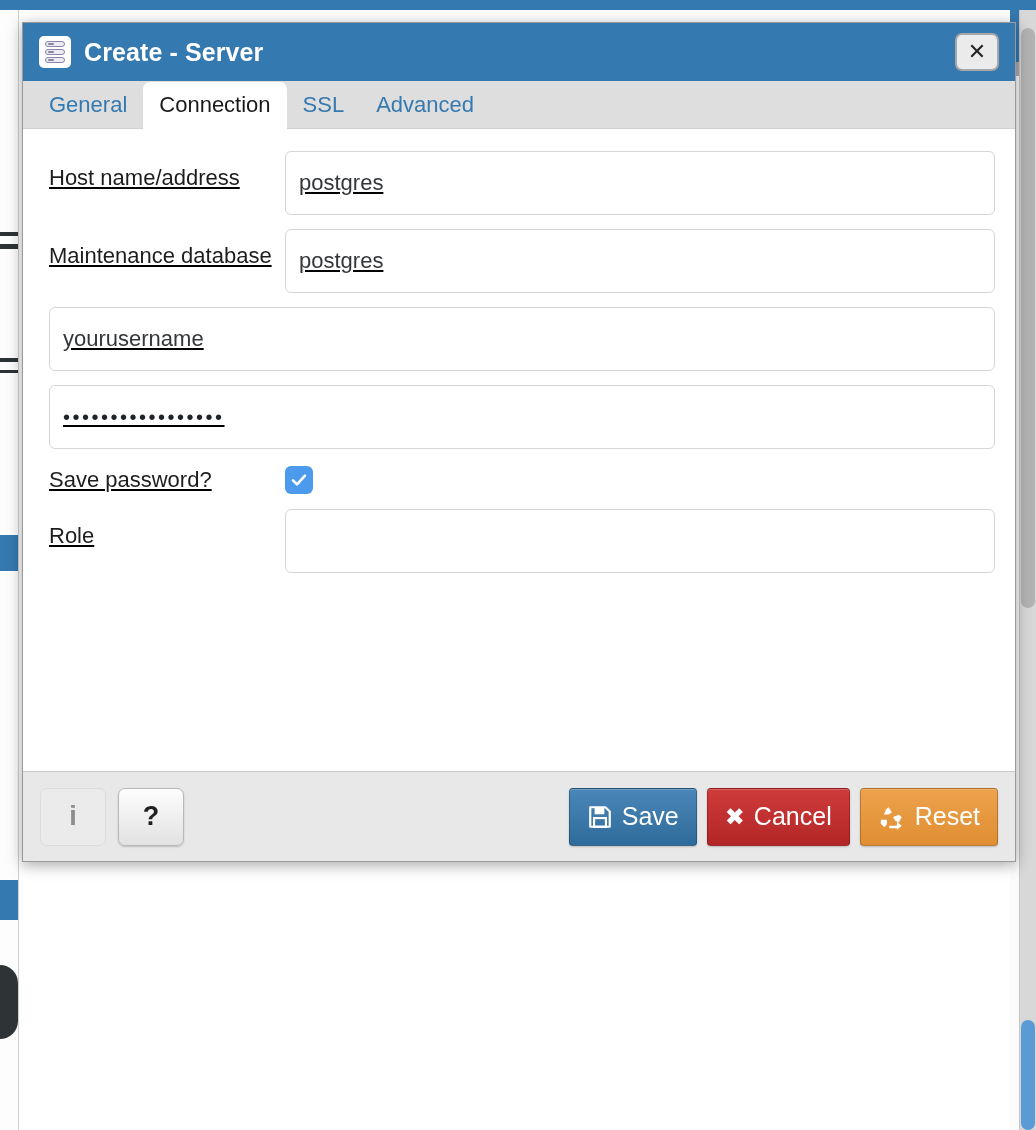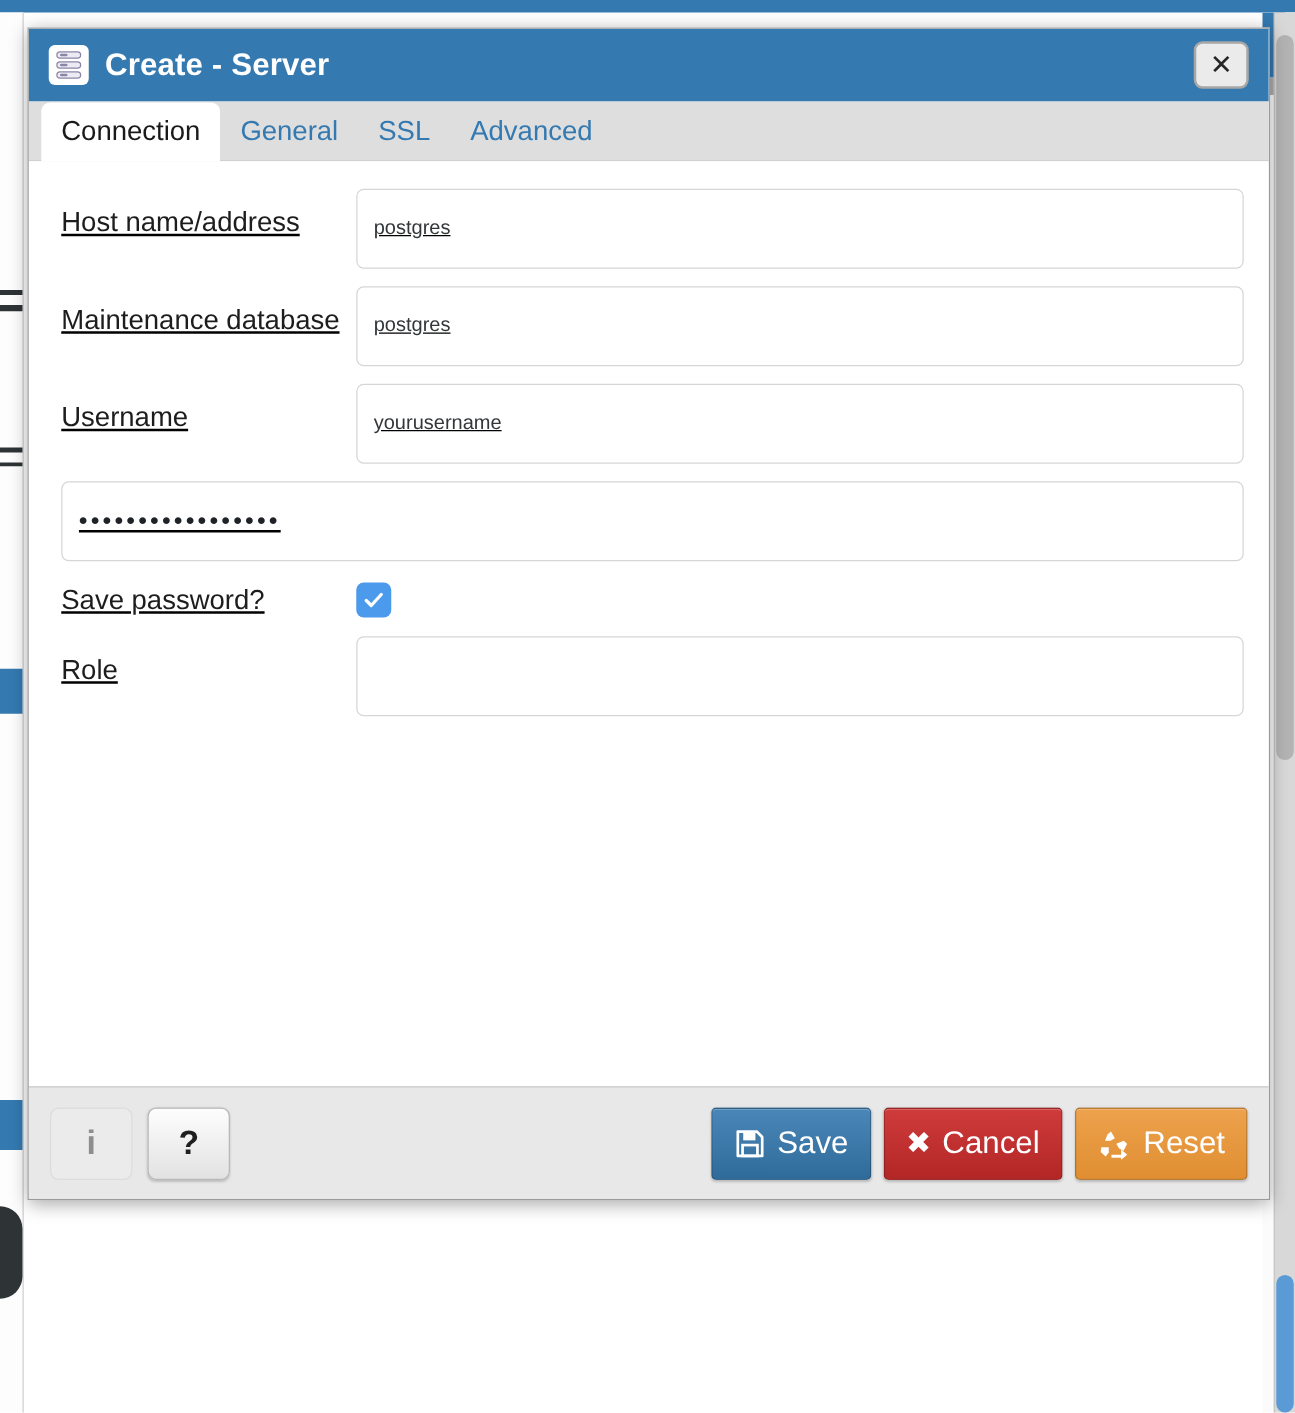--- a/index.html
+++ b/index.html
@@ -81,21 +81,21 @@
     background: #5b9bd5;
     border-radius: 7px;
   }
 
   
   #modal {
     position: absolute;
     left: 22px;
     top: 22px;
     width: 994px;
-    height: 938px;
+    height: 840px;
     background: #ffffff;
     border: 1px solid #9a9a9a;
     box-sizing: border-box;
     box-shadow: 0 3px 14px rgba(0,0,0,0.35);
     display: flex;
     flex-direction: column;
     overflow: hidden;
   }
 
   
@@ -219,21 +219,21 @@
     line-height: 1.35;
     padding-top: 12px;
     box-sizing: border-box;
   }
   .form-control {
     flex: 1 1 auto;
     height: 64px;
     border: 1px solid #d6d6d6;
     border-radius: 6px;
     background: #ffffff;
-    font-size: 16px;
+    font-size: 22px;
     color: #33373a;
     padding: 0 13px;
     box-sizing: border-box;
     font-family: "Liberation Sans", "DejaVu Sans", sans-serif;
     outline: none;
   }
   .form-control::placeholder { color: #9b9b9b; }
   .form-control.pw {
     letter-spacing: 2.5px;
     font-size: 20px;
@@ -343,41 +343,40 @@
         <i></i>
         <i></i>
     </span>
     <span class="titlebar-text">Create - Server</span>
     <div class="close-btn">
       <span>✕</span>
     </div>
   </div>
 
   <div class="tabstrip">
+    <div class="tab">General</div>
     <div class="tab active">Connection</div>
-    <div class="tab">General</div>
     <div class="tab">SSL</div>
     <div class="tab">Advanced</div>
   </div>
 
   <div class="modal-body">
 
     <div class="form-row">
       <div class="form-label">Host name/address</div>
       <input class="form-control" type="text" value="postgres" style="">
     </div>
 
 
     <div class="form-row">
       <div class="form-label">Maintenance database</div>
       <input class="form-control" type="text" value="postgres" style="">
     </div>
 
     <div class="form-row">
-      <div class="form-label">Username</div>
       <input class="form-control" type="text" value="yourusername" style="">
     </div>
 
     <div class="form-row">
       <input class="form-control pw" type="text" value="•••••••••••••••••" style="">
     </div>
 
     <div class="form-row checkbox-row">
       <div class="form-label">Save password?</div>
       <div class="checkbox">

